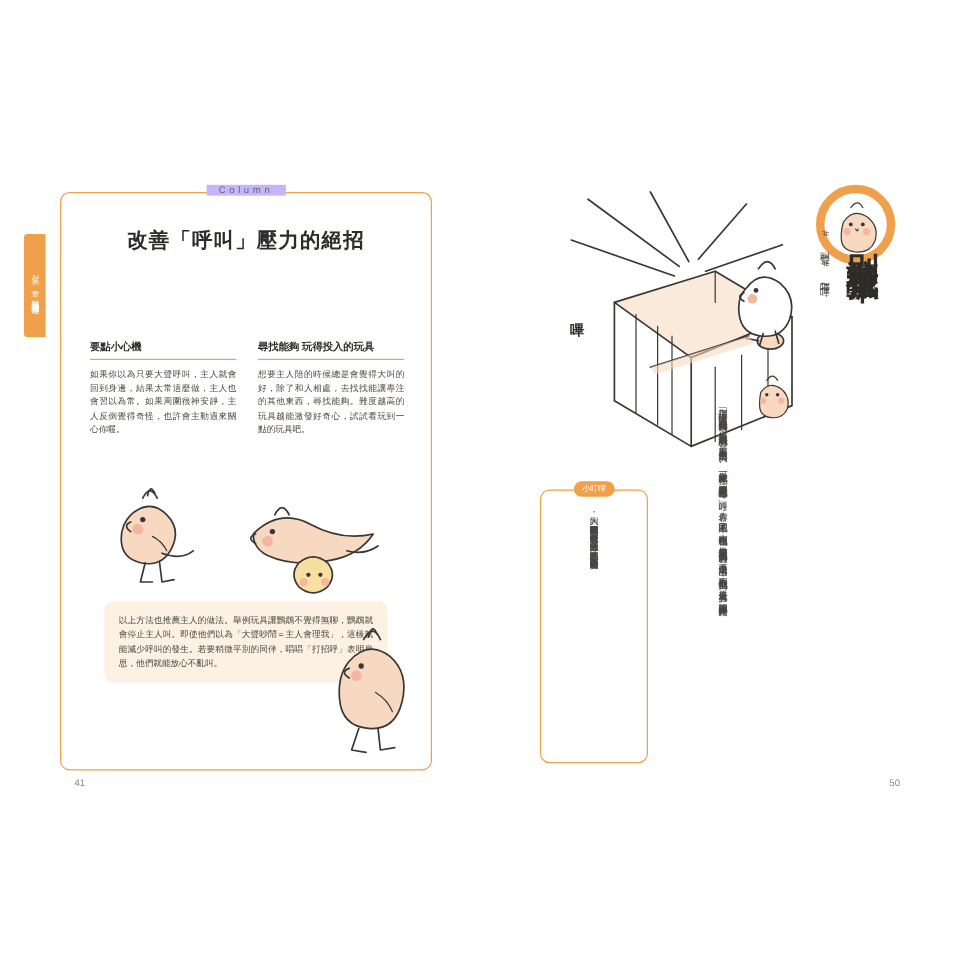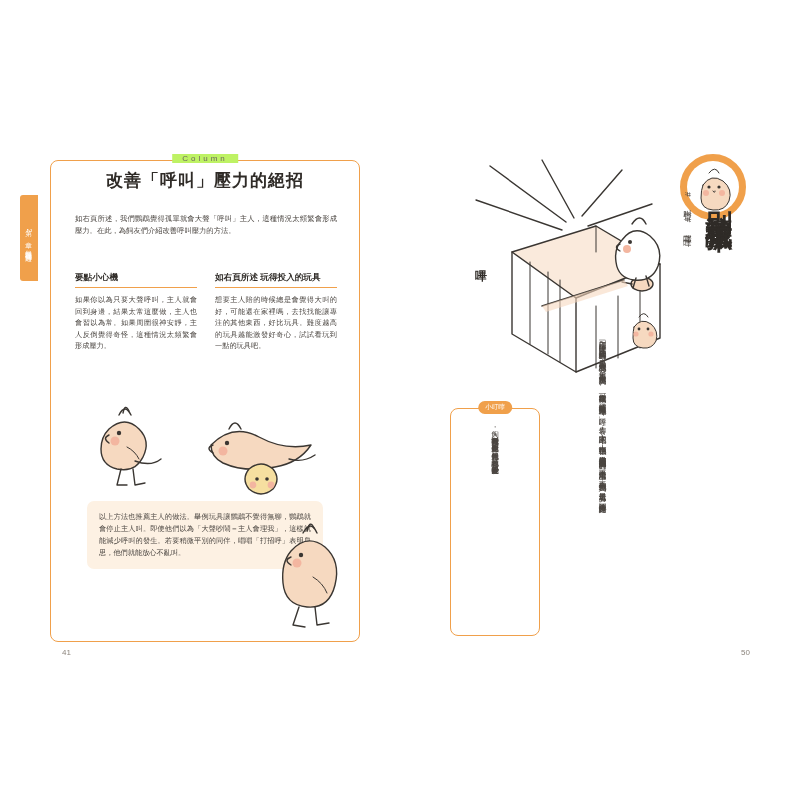--- a/index.html
+++ b/index.html
@@ -26,36 +26,36 @@
     font-size:6.5px;color:#fff;letter-spacing:1px;line-height:9px;
     text-align:center;
   }
 
   .column-box{
     position:absolute;left:10px;top:20px;width:308px;height:480px;
     border:1.6px solid #f0a04b;border-radius:8px;background:#fff;
   }
   .column-label{
     position:absolute;top:-7px;left:50%;transform:translateX(-50%);
-    background:#bef264;padding:0 10px;font-size:8px;letter-spacing:3px;color:#6b655f;
+    background:#c4b5fd;padding:0 10px;font-size:8px;letter-spacing:3px;color:#6b655f;
   }
   .col-title{
-    position:absolute;top:8px;left:0;width:100%;text-align:center;
+    position:absolute;top:28px;left:0;width:100%;text-align:center;
     font-size:17px;font-weight:bold;color:#2f2b27;letter-spacing:1px;
   }
   .col-intro{
     position:absolute;top:52px;left:24px;width:262px;
     font-size:7.3px;line-height:12px;color:#4a4540;text-align:justify;
   }
 
   .twocol{position:absolute;top:110px;left:24px;width:262px;display:flex;gap:18px;}
   .subcol{width:122px;}
   .sub-head{
     font-size:8.6px;font-weight:bold;color:#2f2b27;line-height:13px;
-    border-bottom:1.4px solid #f0a04b;padding-bottom:3px;margin-bottom:6px;
+    border-bottom:1.4px solid #f0a04b;padding-bottom:3px;margin-bottom:6px;margin-top:12px;
   }
   .sub-body{font-size:7.2px;line-height:11.6px;color:#4a4540;text-align:justify;}
 
   .note-box{
     position:absolute;left:24px;top:340px;width:212px;
     background:#fdf1e3;border-radius:7px;padding:10px 12px;
     font-size:7.2px;line-height:12px;color:#4a4540;text-align:justify;margin-left:12px;
   }
 
   .pg-left{position:absolute;left:22px;top:508px;font-size:8px;color:#8c857d;}
@@ -134,31 +134,30 @@
 
   <div class="page-left">
 
     <div class="side-tab">
       <span>第 2 章　與鸚鵡式溝通</span>
     </div>
 
     <div class="column-box">
       <div class="column-label">Column</div>
       <div class="col-title">改善「呼叫」壓力的絕招</div>
-      <div class="col-intro">如右頁所述，我們鸚鵡覺得孤單就會大聲「呼叫」主人，這種情況太頻繁會形成壓力。在此，為飼友們介紹改善呼叫壓力的方法。</div>
 
       <div class="twocol">
         <div class="subcol">
           <div class="sub-head">要點小心機</div>
-          <div class="sub-body">如果你以為只要大聲呼叫，主人就會回到身邊，結果太常這麼做，主人也會習以為常。如果周圍很神安靜，主人反倒覺得奇怪，這種情況太頻繁會形成壓力。</div>
+          <div class="sub-body">如果你以為只要大聲呼叫，主人就會回到身邊，結果太常這麼做，主人也會習以為常。如果周圍很神安靜，主人反倒覺得奇怪，也許會主動過來關心你喔。</div>
         </div>
         <div class="subcol">
-          <div class="sub-head">如右頁所述
+          <div class="sub-head">尋找能夠
 玩得投入的玩具</div>
-          <div class="sub-body">想要主人陪的時候總是會覺得大叫的好，可能還在家裡嗎，去找找能讓專注的其他東西，好比玩具。難度越高的玩具越能激發好奇心，試試看玩到一點的玩具吧。</div>
+          <div class="sub-body">想要主人陪的時候總是會覺得大叫的好，除了和人相處，去找找能讓專注的其他東西，尋找能夠。難度越高的玩具越能激發好奇心，試試看玩到一點的玩具吧。</div>
         </div>
       </div>
 
       
       <span>
       <svg style="position:absolute;left:24px;top:238px;" width="100" height="106" viewBox="0 0 100 106">
         <path class="fl-peach" d="M34 30 q16 -14 30 0 q12 12 4 28 q-8 16 -26 12 q-16 -4 -16 -20 q0 -12 8 -20z"></path>
         <path class="ln" d="M34 30 q16 -14 30 0 q12 12 4 28 q-8 16 -26 12 q-16 -4 -16 -20 q0 -12 8 -20z"></path>
         <path class="ln" d="M44 16 q6 -12 12 0"></path>
         <path class="ln" d="M48 14 q2 -10 6 -2"></path>

